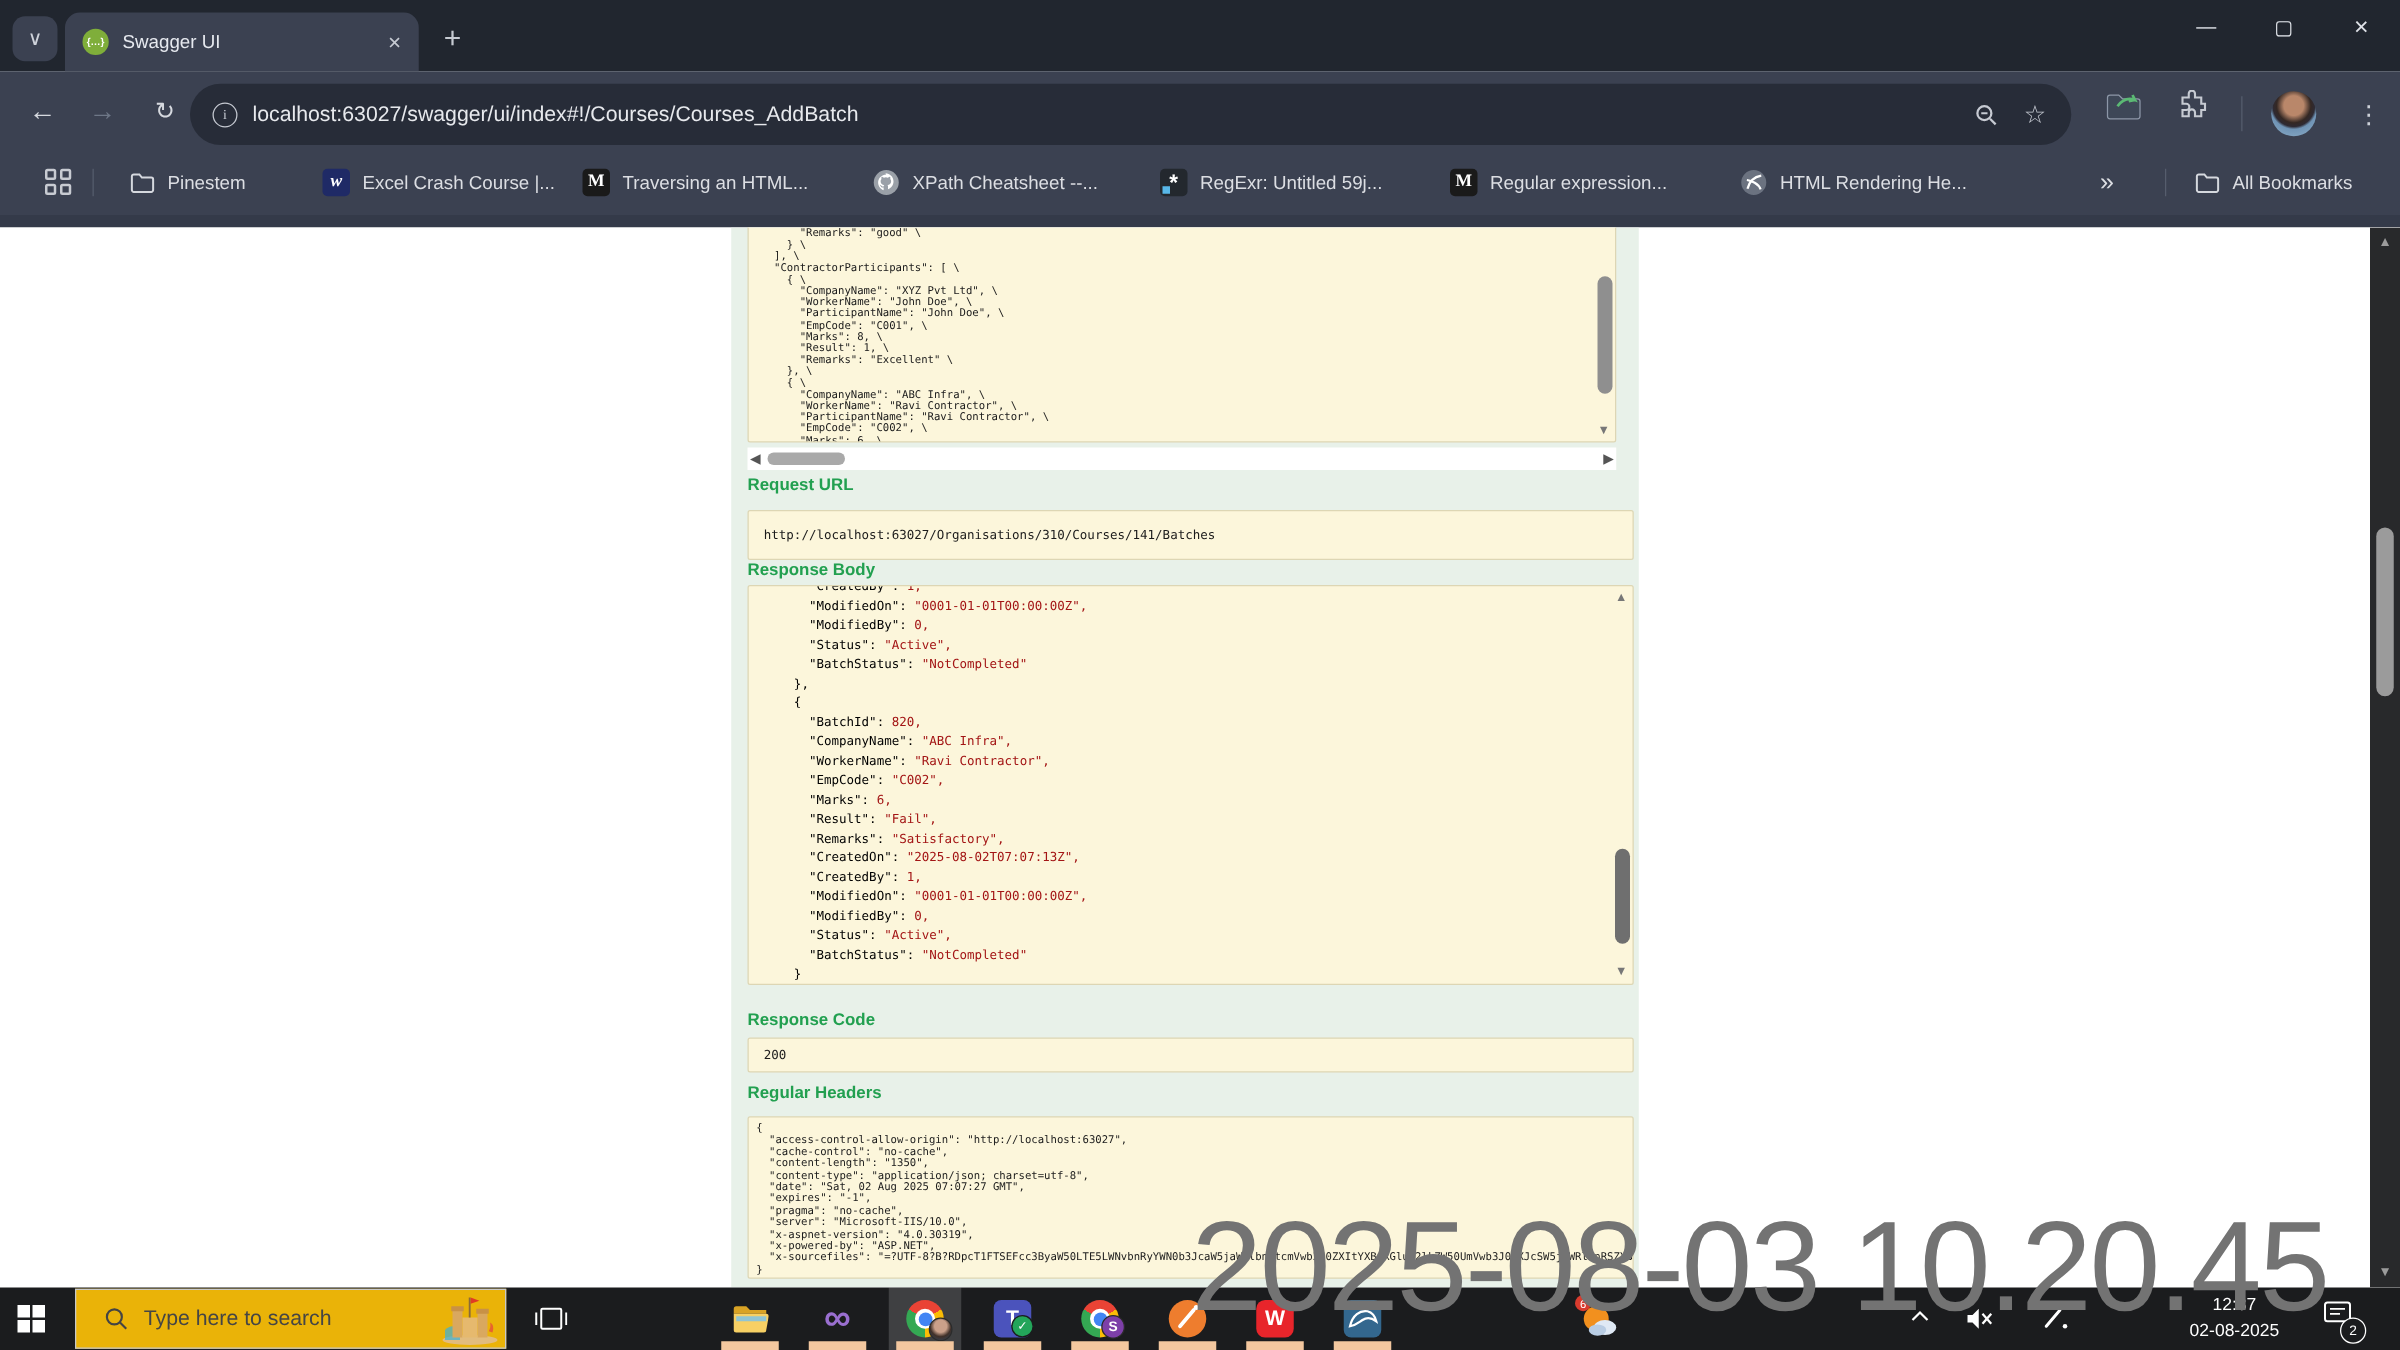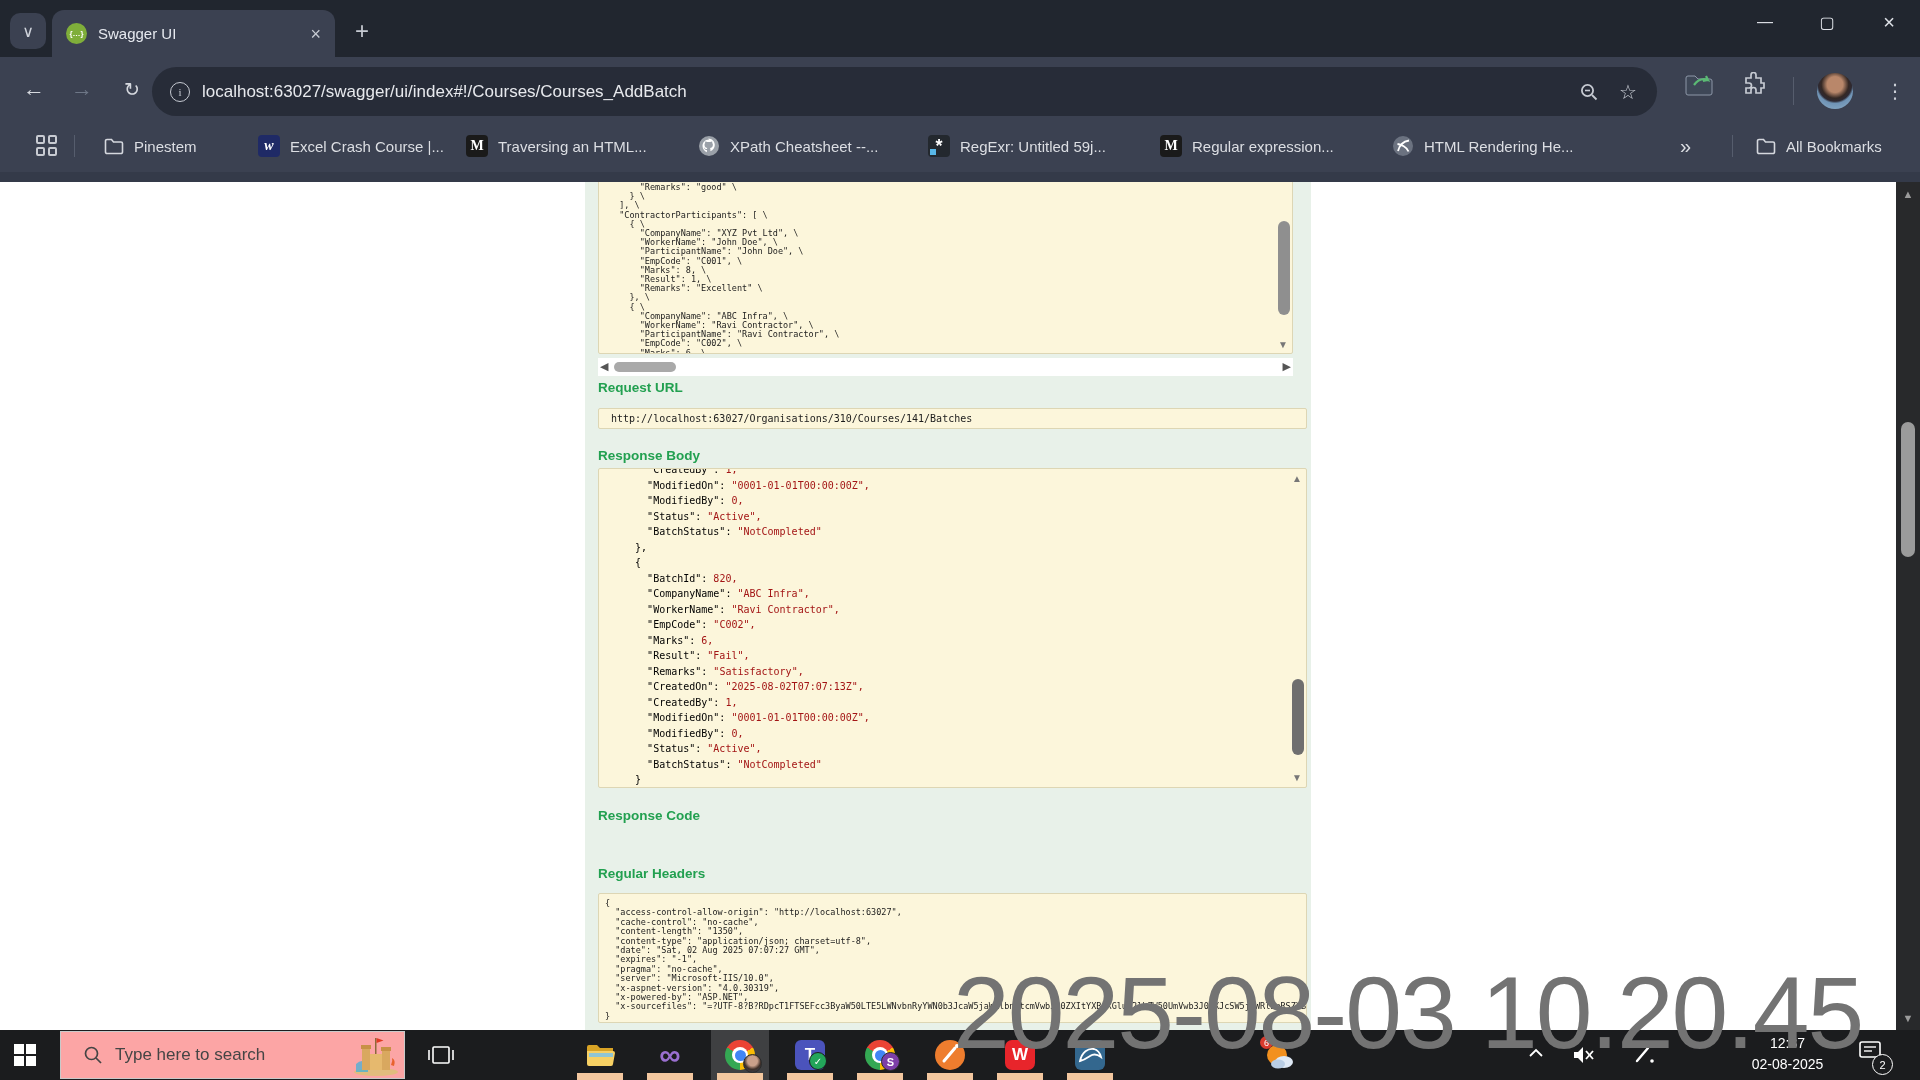--- a/index.html
+++ b/index.html
@@ -70,21 +70,21 @@
   
   .page-sb{position:absolute;right:0;top:0;width:24px;height:848px;background:#28292b;}
   .page-sb .thumb{position:absolute;left:5px;top:240px;width:14px;height:135px;background:#9b9b9b;border-radius:7px;}
   .page-sb .ar{position:absolute;left:0;width:24px;text-align:center;color:#9b9b9b;font-size:11px;}
 
   
   .taskbar{position:absolute;left:0;top:1030px;width:1920px;height:50px;background:#1b1c1e;}
   .startbtn{position:absolute;left:14px;top:14px;width:22px;height:22px;display:grid;
     grid-template-columns:10px 10px;grid-template-rows:10px 10px;gap:2px;}
   .startbtn span{background:#fff;}
-  .searchbox{position:absolute;left:60px;top:1px;width:345px;height:48px;background:#fca5a5;
+  .searchbox{position:absolute;left:60px;top:1px;width:345px;height:48px;background:#eab308;
     border:1px solid #c9c9c9;box-sizing:border-box;display:flex;align-items:center;}
   .search-text{color:#454545;font-size:17px;margin-left:12px;flex:1;white-space:nowrap;}
   .taskview{position:absolute;left:428px;top:15px;width:26px;height:20px;}
   .tb-slot{position:absolute;top:0;width:58px;height:50px;display:flex;align-items:center;justify-content:center;}
   .tb-slot.active{background:rgba(255,255,255,.16);}
   .runbar{position:absolute;bottom:0;width:46px;height:7px;background:#f3c79f;}
   .appic{width:30px;height:30px;position:relative;flex:0 0 auto;}
   .chrome-ic{width:30px;height:30px;border-radius:50%;
     background:conic-gradient(from -60deg,#ea4335 0 120deg,#fbbc05 120deg 240deg,#34a853 240deg 360deg);position:relative;}
   .chrome-ic::before{content:"";position:absolute;left:7px;top:7px;width:16px;height:16px;border-radius:50%;background:#fff;}
@@ -262,21 +262,21 @@
       </div>
     </div>
 
     <div class="hscroll">
       <div class="hs-arrow" style="left:2px;">◀</div>
       <div class="thumb"></div>
       <div class="hs-arrow" style="right:2px;">▶</div>
     </div>
 
     <div class="sw-heading" style="top:198px;">Request URL</div>
-    <div class="sandbox" style="left:598px;top:226px;width:709px;height:21px;display:flex;align-items:center;">
+    <div class="sandbox" style="left:598px;top:226px;width:709px;height:40px;display:flex;align-items:center;">
       <span class="mono" style="font-size:10px;color:#1b1b1b;padding-left:12px;">http://localhost:63027/Organisations/310/Courses/141/Batches</span>
     </div>
 
     <div class="sw-heading" style="top:266px;">Response Body</div>
     <div class="sandbox" style="left:598px;top:286px;width:709px;height:320px;">
       <div class="mono" style="font-size:10px;line-height:15.5px;padding-left:12px;margin-top:-7px;" id="resp-body">
           <div class="jline"><span>      "CreatedBy": </span><span class="v">1,</span></div>
           <div class="jline"><span>      "ModifiedOn": </span><span class="v">"0001-01-01T00:00:00Z",</span></div>
           <div class="jline"><span>      "ModifiedBy": </span><span class="v">0,</span></div>
           <div class="jline"><span>      "Status": </span><span class="v">"Active",</span></div>
@@ -299,20 +299,23 @@
           <div class="jline"><span>    }</span><span class="v"></span></div>
         </div>
       <div class="vsb" style="right:1px;">
         <div class="sb-arrow" style="top:4px;">▲</div>
         <div class="thumb" style="top:210px;height:76px;background:#6f6f6f;"></div>
         <div class="sb-arrow" style="bottom:4px;">▼</div>
       </div>
     </div>
 
     <div class="sw-heading" style="top:626px;">Response Code</div>
+    <div class="sandbox" style="left:598px;top:648px;width:709px;height:28px;display:flex;align-items:center;">
+      <span class="mono" style="font-size:10px;color:#1b1b1b;padding-left:12px;">200</span>
+    </div>
 
     <div class="sw-heading" style="top:684px;">Regular Headers</div>
     <div class="sandbox" style="left:598px;top:711px;width:709px;height:130px;">
       <pre class="code mono" style="font-size:8.5px;line-height:9.4px;padding:5px 0 0 6px;">{
   "access-control-allow-origin": "http://localhost:63027",
   "cache-control": "no-cache",
   "content-length": "1350",
   "content-type": "application/json; charset=utf-8",
   "date": "Sat, 02 Aug 2025 07:07:27 GMT",
   "expires": "-1",

